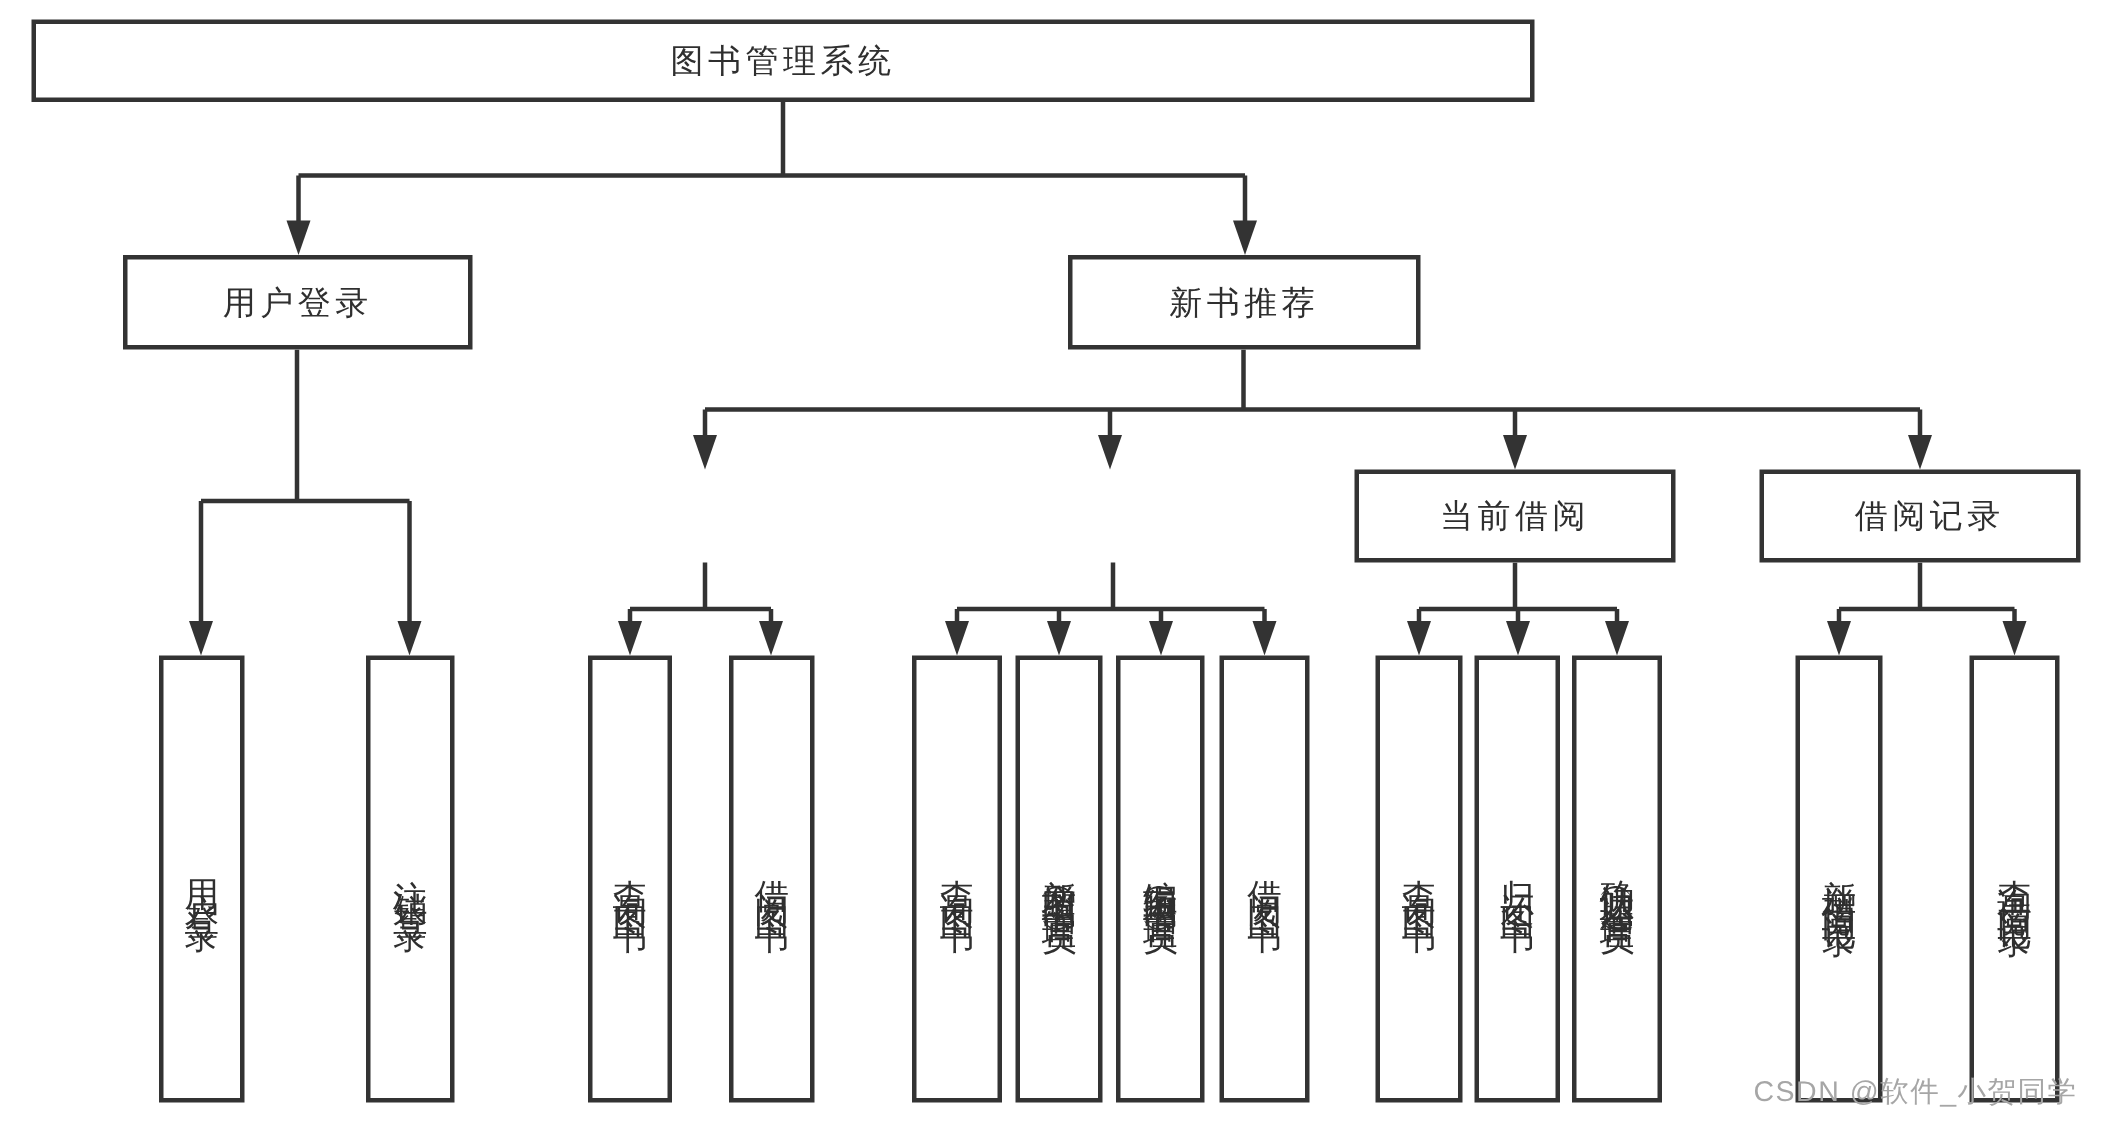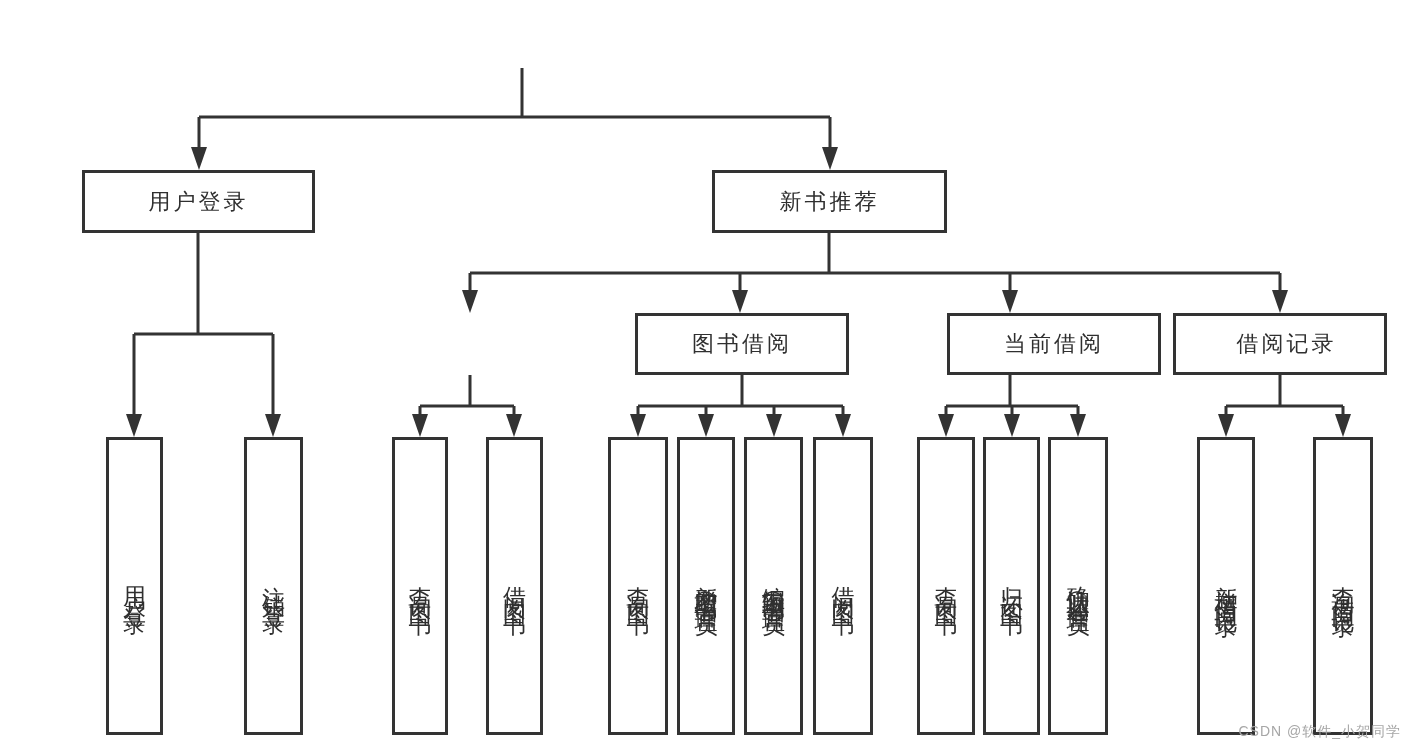--- a/index.html
+++ b/index.html
@@ -30,22 +30,22 @@
   .vbox .vtext{
     writing-mode:vertical-rl;
     text-orientation:mixed;
     font-size:23px;
     letter-spacing:9px;
     line-height:1;
     white-space:nowrap;
   }
   .watermark{
     position:absolute;
-    right:4px;bottom:6px;
-    font-size:14px;
+    right:20px;bottom:6px;
+    font-size:19px;
     color:var(--watermark-color,#a6a6a6);
     letter-spacing:1px;
   }
 </style>
 </head>
 <body>
 
 <div class="canvas">
 
   <svg class="connectors" width="1405" height="747" viewBox="0 0 1405 747">
@@ -84,26 +84,26 @@
       <polygon points="766,414 782,414 774,437"></polygon>
       <polygon points="835,414 851,414 843,437"></polygon>
       <polygon points="938,414 954,414 946,437"></polygon>
       <polygon points="1004,414 1020,414 1012,437"></polygon>
       <polygon points="1070,414 1086,414 1078,437"></polygon>
       <polygon points="1218,414 1234,414 1226,437"></polygon>
       <polygon points="1335,414 1351,414 1343,437"></polygon>
     </g>
   </svg>
 
+  <div class="box" style="left:21px;top:13px;width:1002px;height:55px;">图书管理系统</div>
 
   <div class="box" style="left:82px;top:170px;width:233px;height:63px;">用户登录</div>
   <div class="box" style="left:712px;top:170px;width:235px;height:63px;">新书推荐</div>
 
-  <div class="box" style="left:635px;top:313px;width:214px;height:62px;">图书借阅</div>
-  <div class="box" style="left:903px;top:313px;width:214px;height:62px;margin-left:44px;">当前借阅</div>
+  <div class="box" style="left:903px;top:313px;width:214px;height:62px;">当前借阅</div>
   <div class="box" style="left:1173px;top:313px;width:214px;height:62px;padding-left:13px;">借阅记录</div>
 
   <div class="box vbox" style="left:106px;top:437px;width:57px;height:298px;">
     <span class="vtext">用户登录</span>
   </div>
   <div class="box vbox" style="left:244px;top:437px;width:59px;height:298px;">
     <span class="vtext">注销登录</span>
   </div>
 
   <div class="box vbox" style="left:392px;top:437px;width:56px;height:298px;">

